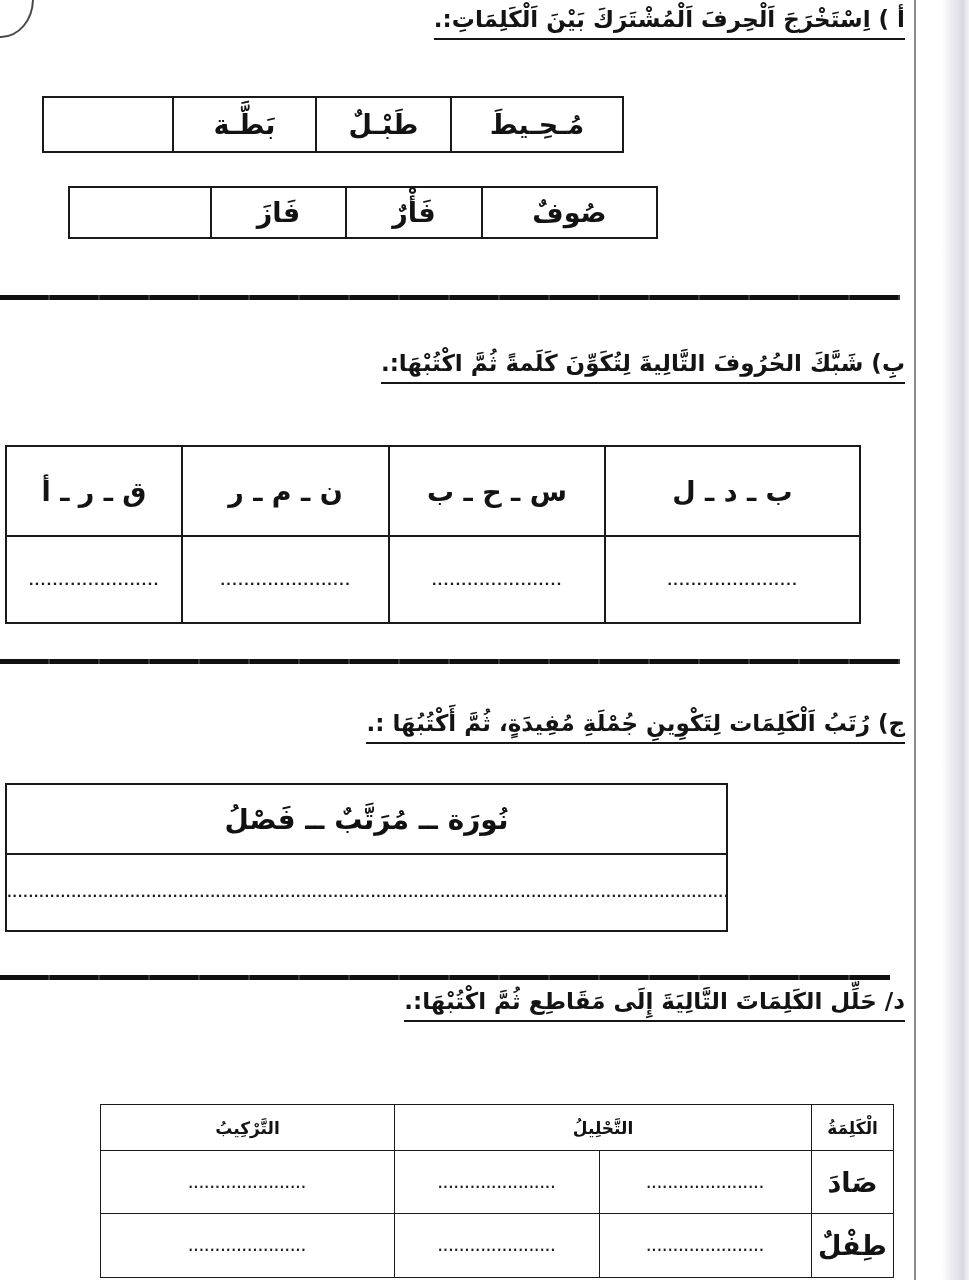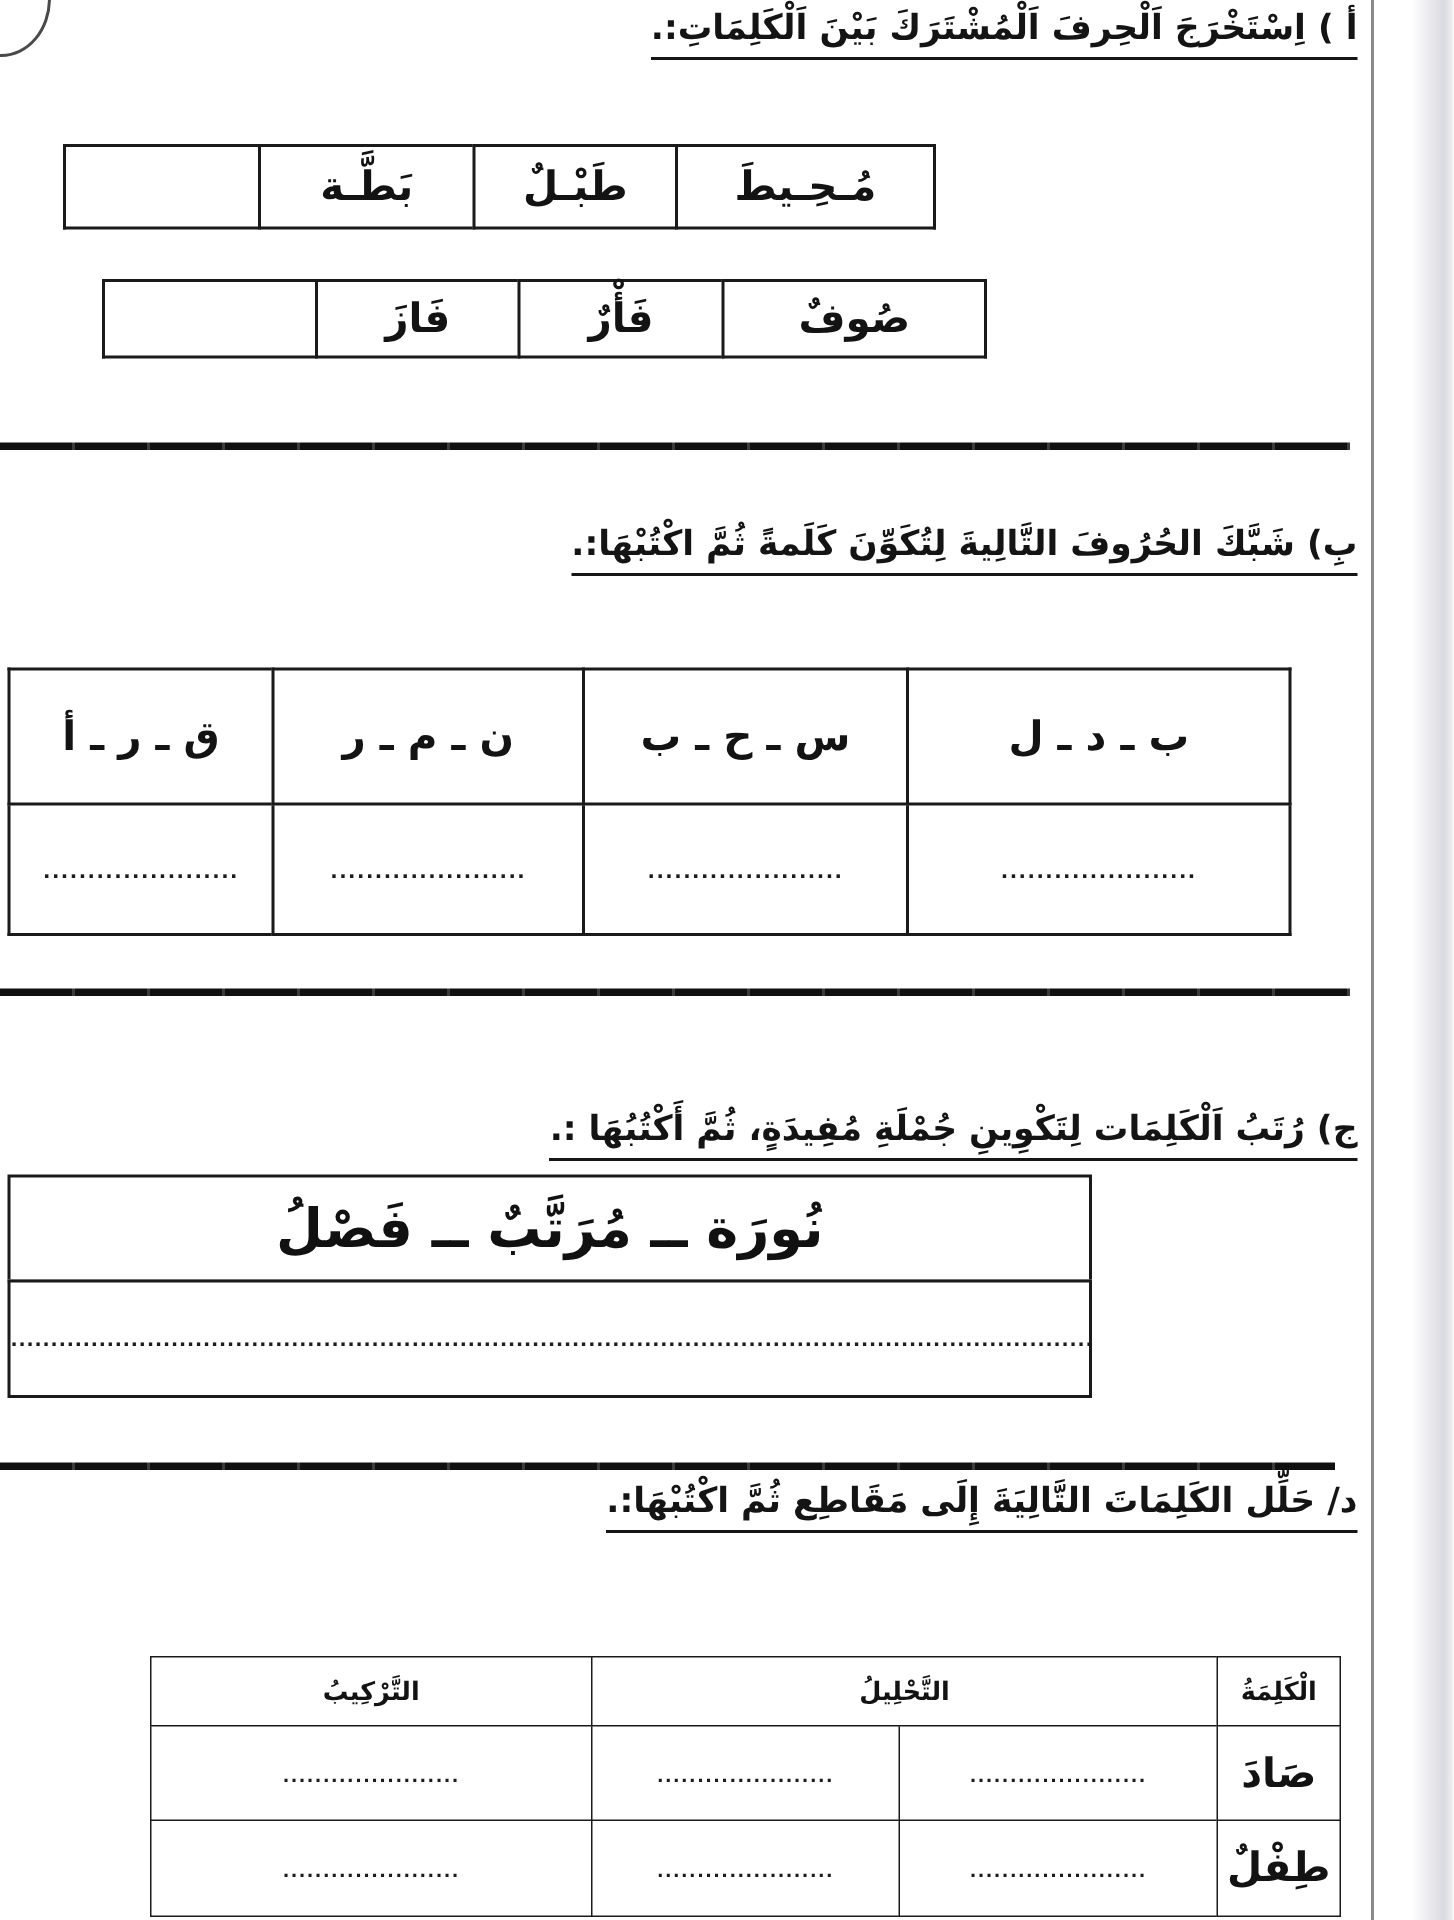--- a/index.html
+++ b/index.html
@@ -27,21 +27,21 @@
     font-weight:bold;color:#131313;padding:0;margin-left:16px;
   }
   table.ws .word{font-size:27px;}
   table.ws .letters{font-size:27px;letter-spacing:1px;border-radius:12px;}
   .dots{
     font-size:13px;font-weight:bold;letter-spacing:1px;color:#1b1b1b;
     direction:ltr;unicode-bidi:bidi-override;white-space:nowrap;overflow:hidden;
   }
   
   .cbox{border:2.5px solid #1a1a1a;background:#fff;display:flex;align-items:center;justify-content:center;}
-  .cbox .word-line{font-size:36px;font-weight:bold;direction:rtl;}
+  .cbox .word-line{font-size:28px;font-weight:bold;direction:rtl;}
   
   table.ws.thin td,table.ws.thin th{border-width:1.5px;}
   table.ws.thin .hcell{font-size:17px;}
   
   .page-rule{background:#8a8a8e;}
   .edge-shade{background:linear-gradient(to right,rgba(190,190,200,0) 0%,rgba(165,165,182,0.42) 78%,rgba(205,205,215,0.25) 100%);}
   .corner-arc{
     border:2.5px solid #4a4a4a;border-radius:50%;background:transparent;
   }
 </style>
@@ -114,21 +114,21 @@
     <td><span class="dots">......................</span></td>
     <td><span class="dots">......................</span></td>
     <td><span class="dots">......................</span></td>
     <td><span class="dots">......................</span></td>
   </tr>
 </tbody>
   </table>
 
 <div class="abs divider" style="left:0;top:659px;width:900px;"></div>
 
-<div class="abs" style="top:740px;right:64px;">
+<div class="abs" style="top:710px;right:64px;">
   <span class="sec-hdr">ج) رُتَبُ اَلْكَلِمَات لِتَكْوِينِ جُمْلَةِ مُفِيدَةٍ، ثُمَّ أَكْتُبُهَا :.</span>
 </div>
 
 <div class="abs cbox" style="left:5px;top:783px;width:719px;height:68px;">
   <span class="word-line">نُورَة  ــ  مُرَتَّبٌ  ــ  فَصْلُ</span>
 </div>
 <div class="abs cbox" style="left:5px;top:853px;width:719px;height:75px;">
   <span class="dots" style="font-size:12.5px;letter-spacing:0.6px;">.........................................................................................................................................</span>
 </div>
 

